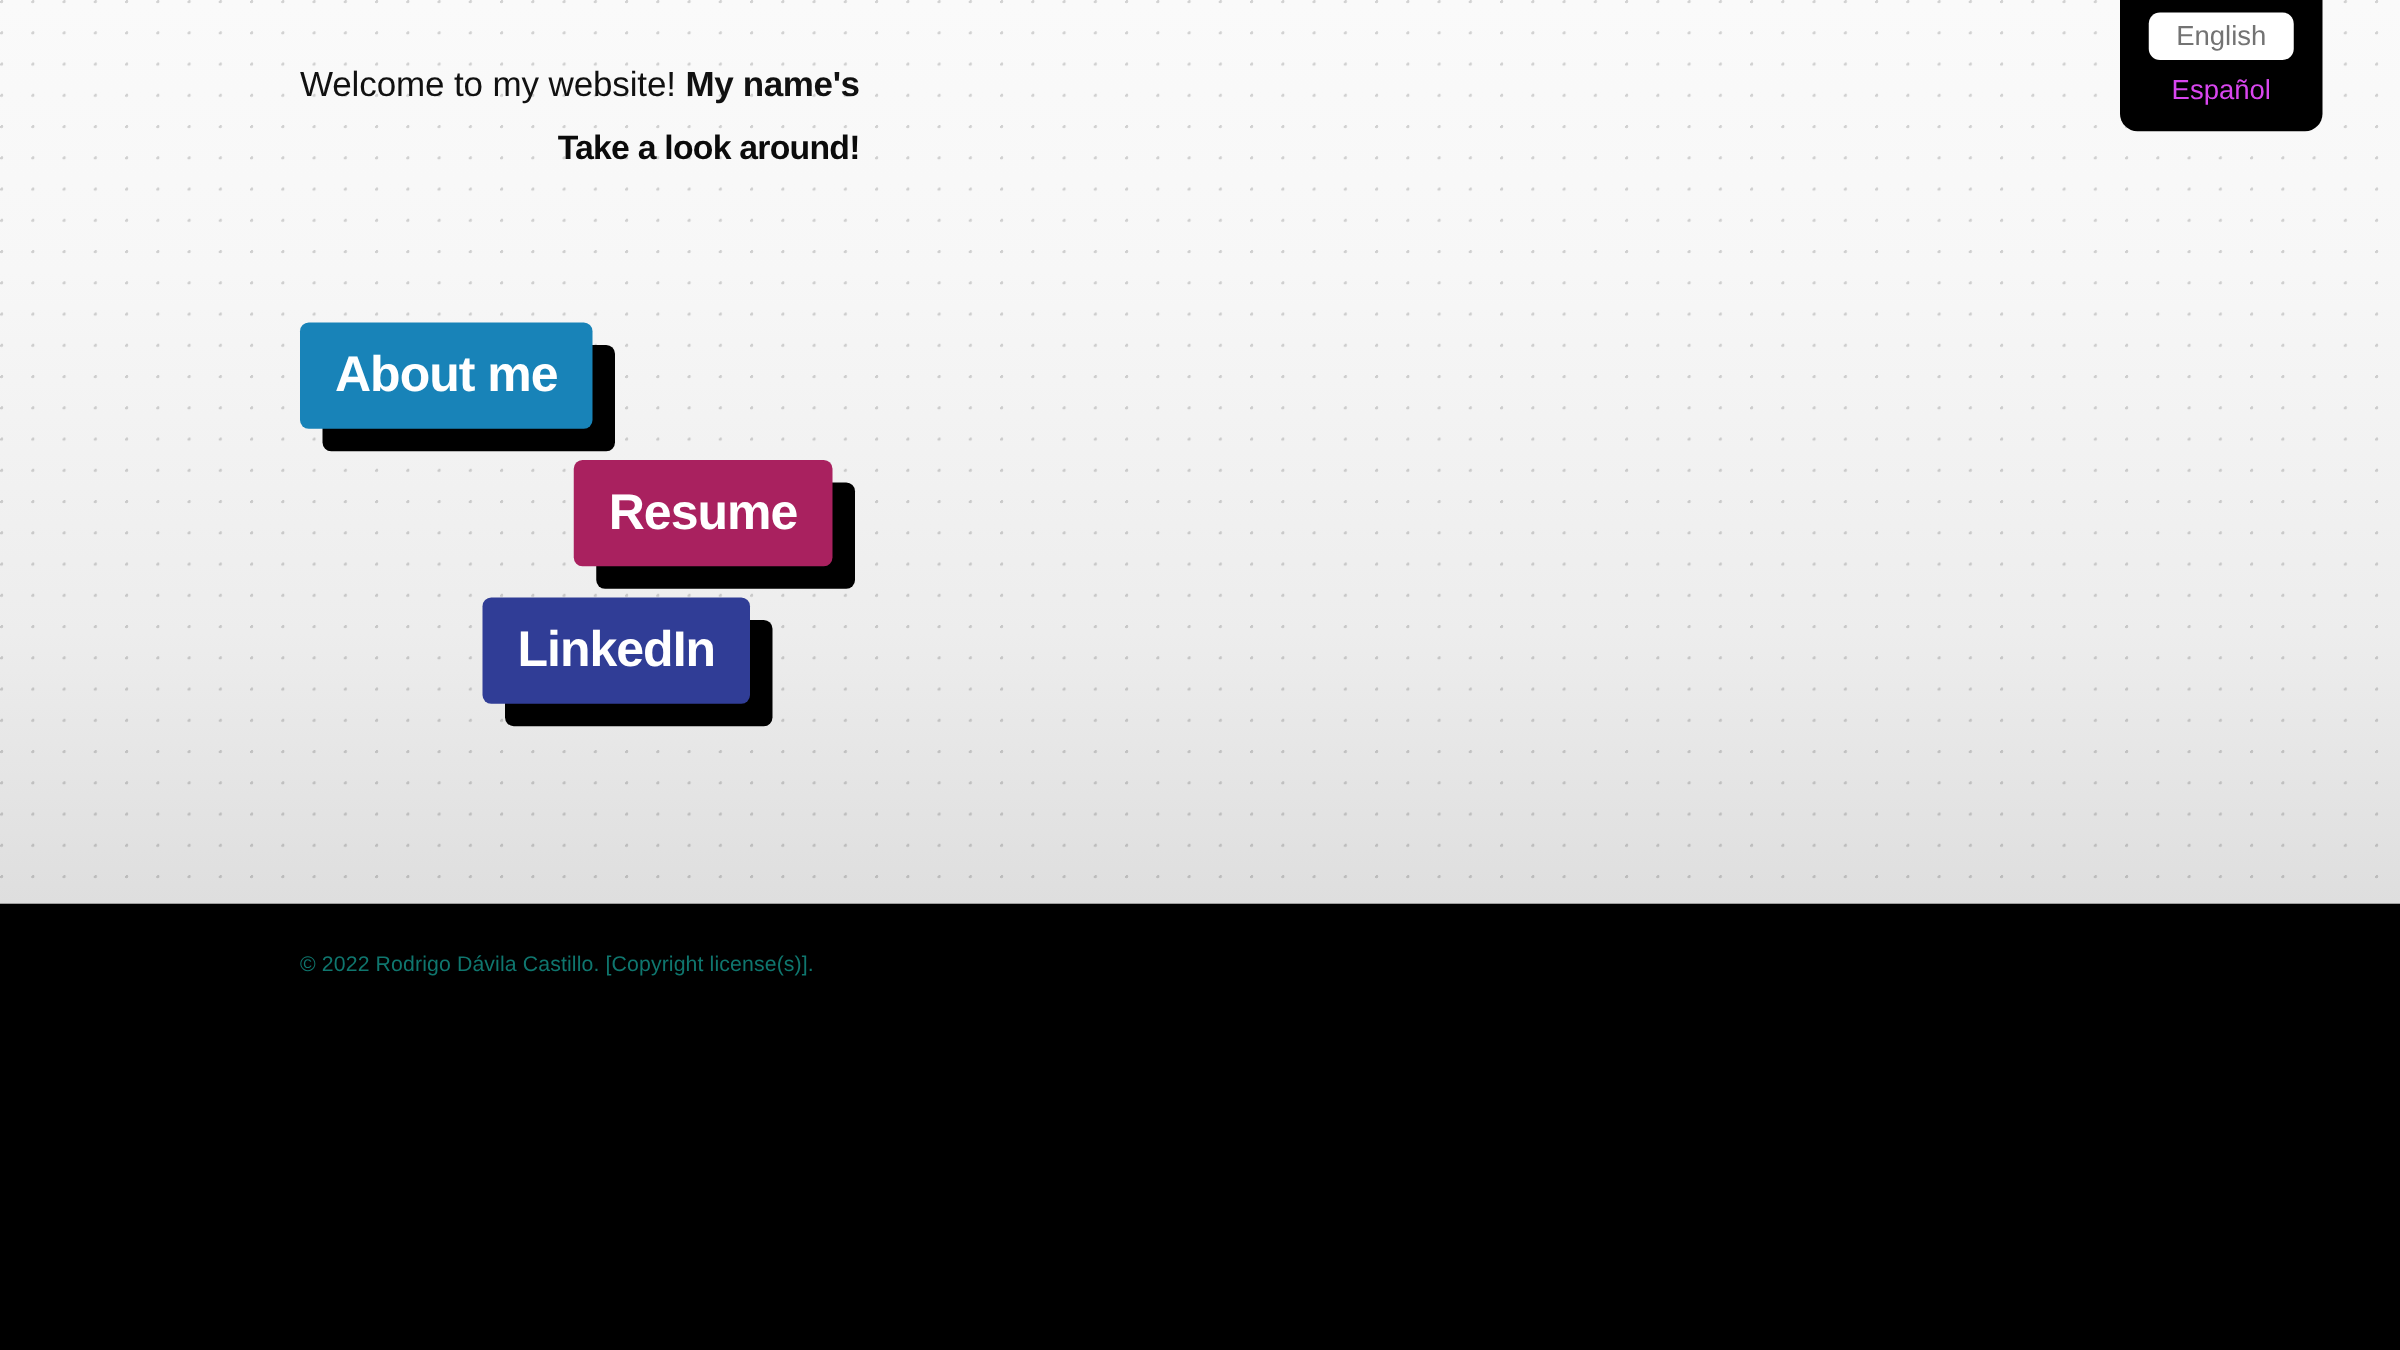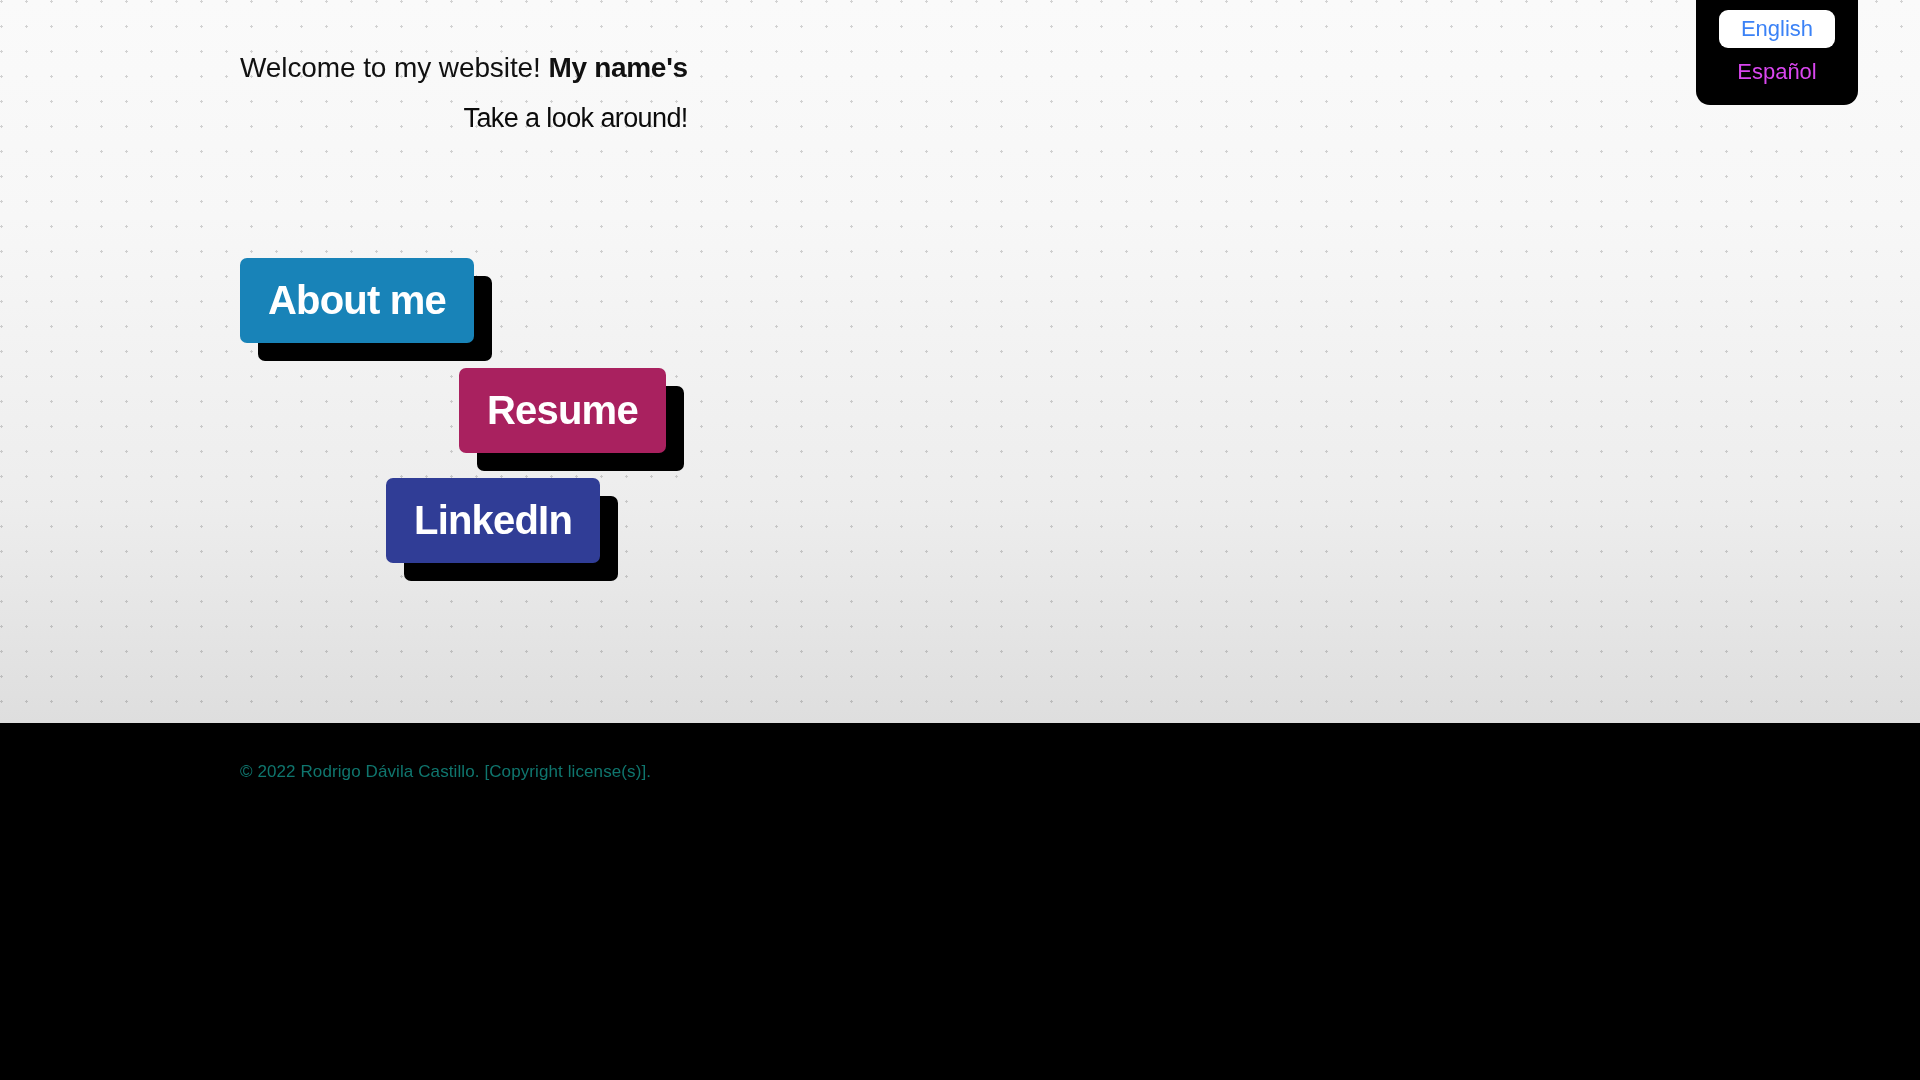--- a/index.html
+++ b/index.html
@@ -47,21 +47,21 @@
     line-height:1;
     color:#d946ef;
     padding:8px 22px;
     border-radius:9px;
     cursor:pointer;
     white-space:nowrap;
     user-select:none;
   }
   .lang-opt.active {
     background:#ffffff;
-    color:#3b82f6;
+    color:#737373;
   }
 
   
   #intro-block {
     position:absolute;
     left:240px;
     top:50px;
     text-align:right;
   }
   #welcome-line {
@@ -80,21 +80,21 @@
     line-height:72px;
     font-weight:bold;
     color:#0b0b0b;
     letter-spacing:-1.6px;
     margin-top:12px;
     white-space:nowrap;
   }
   #tagline {
     font-size:27px;
     line-height:34px;
-    font-weight:normal;
+    font-weight:bold;
     color:#0b0b0b;
     letter-spacing:-0.6px;
     margin-top:15px;
     white-space:nowrap;
     margin-left:44px;
   }
 
   
   #nav-stack {
     position:absolute;

